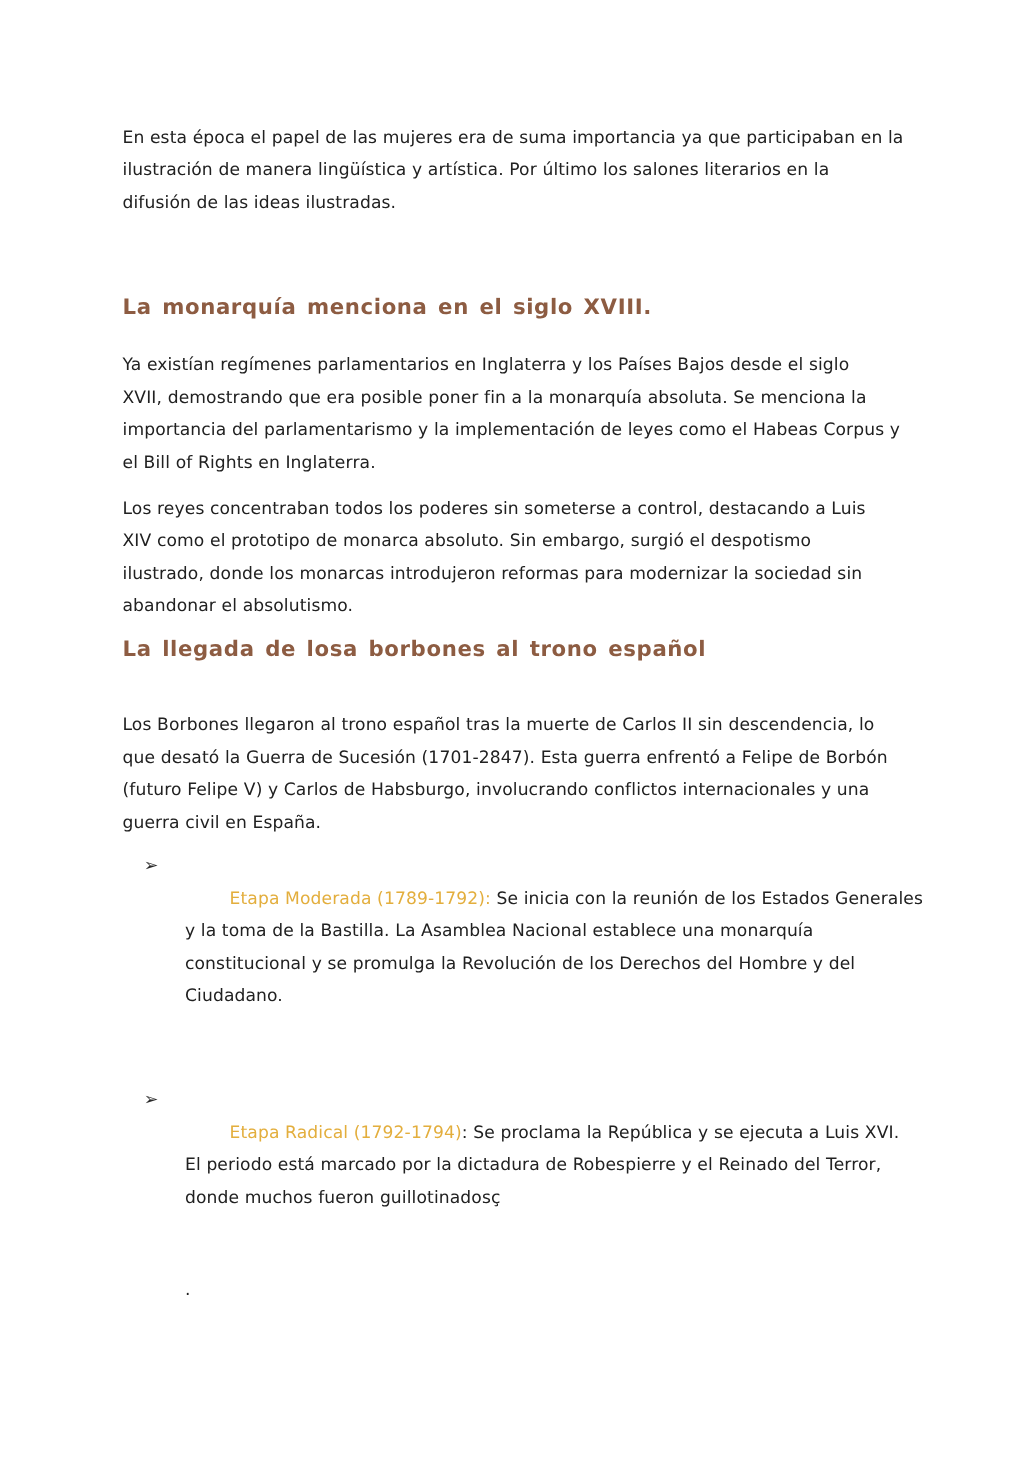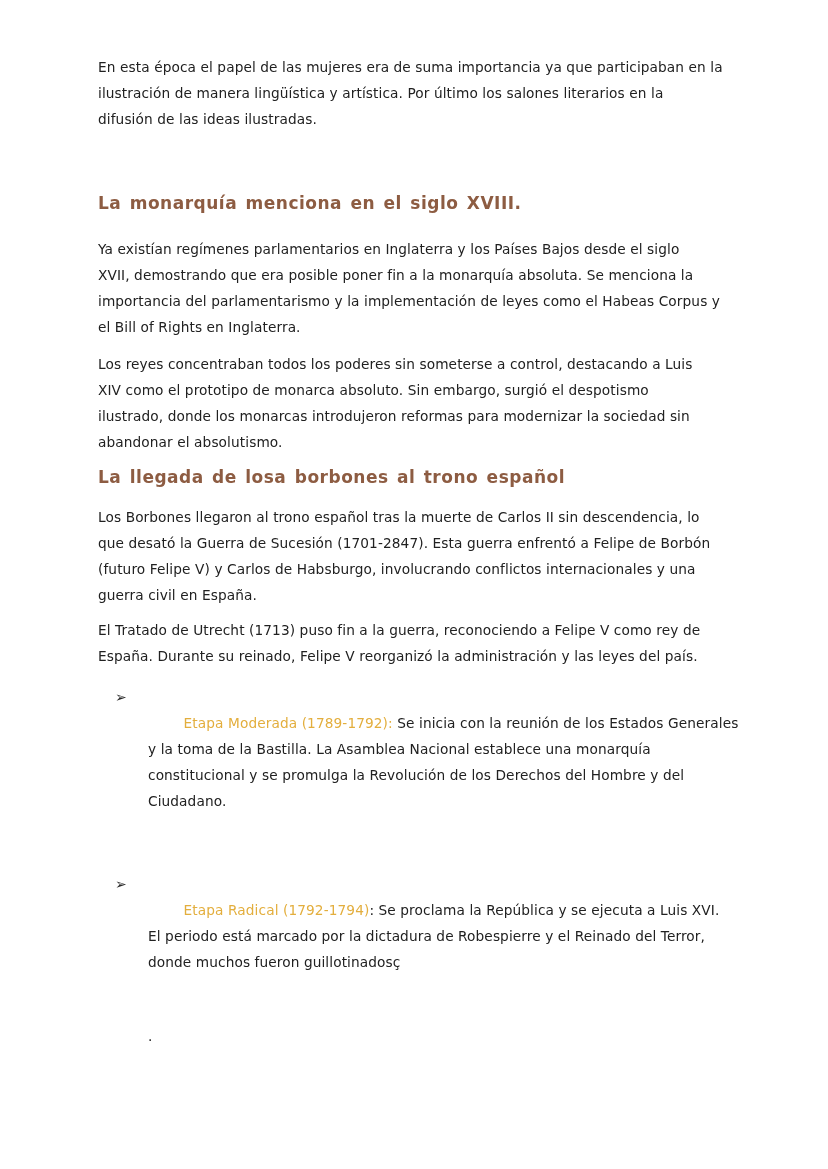--- a/index.html
+++ b/index.html
@@ -21,21 +21,21 @@
     position: relative;
     width: 828px;
     height: 1169px;
     background: var(--page-background);
   }
   .content {
     position: absolute;
     left: 98px;
     top: 0;
     width: 660px;
-    padding-top: 54px;
+    padding-top: 97px;
   }
   p.body {
     font-size: 13.7px;
     line-height: 26px;
     color: var(--body-text-color);
     white-space: pre;
     letter-spacing: 0.1px;
   }
   h2.doc-heading {
     font-size: 17px;
@@ -91,29 +91,27 @@
     <p class="body" style="margin-bottom:11px">Ya existían regímenes parlamentarios en Inglaterra y los Países Bajos desde el siglo
 XVII, demostrando que era posible poner fin a la monarquía absoluta. Se menciona la
 importancia del parlamentarismo y la implementación de leyes como el Habeas Corpus y
 el Bill of Rights en Inglaterra.</p>
 
     <p class="body" style="margin-bottom:9px">Los reyes concentraban todos los poderes sin someterse a control, destacando a Luis
 XIV como el prototipo de monarca absoluto. Sin embargo, surgió el despotismo
 ilustrado, donde los monarcas introdujeron reformas para modernizar la sociedad sin
 abandonar el absolutismo.</p>
 
-    <h2 class="doc-heading" style="margin-bottom:14px">La llegada de losa borbones al trono español</h2>
+    <h2 class="doc-heading" style="margin-bottom:34px">La llegada de losa borbones al trono español</h2>
 
     <p class="body" style="margin-bottom:9px">Los Borbones llegaron al trono español tras la muerte de Carlos II sin descendencia, lo
 que desató la Guerra de Sucesión (1701-2847). Esta guerra enfrentó a Felipe de Borbón
 (futuro Felipe V) y Carlos de Habsburgo, involucrando conflictos internacionales y una
 guerra civil en España.</p>
 
-    <p class="body" style="margin-bottom:15px">El Tratado de Utrecht (1713) puso fin a la guerra, reconociendo a Felipe V como rey de
-España. Durante su reinado, Felipe V reorganizó la administración y las leyes del país.</p>
 
 
     <div class="bullet" style="margin-bottom:31px">
       <span class="marker">➢</span>
       <div class="bullet-text">
         <span class="gold-label">Etapa Moderada (1789-1792):</span><span> Se inicia con la reunión de los Estados Generales
 y la toma de la Bastilla. La Asamblea Nacional establece una monarquía
 constitucional y se promulga la Revolución de los Derechos del Hombre y del
 Ciudadano.</span>
       </div>

